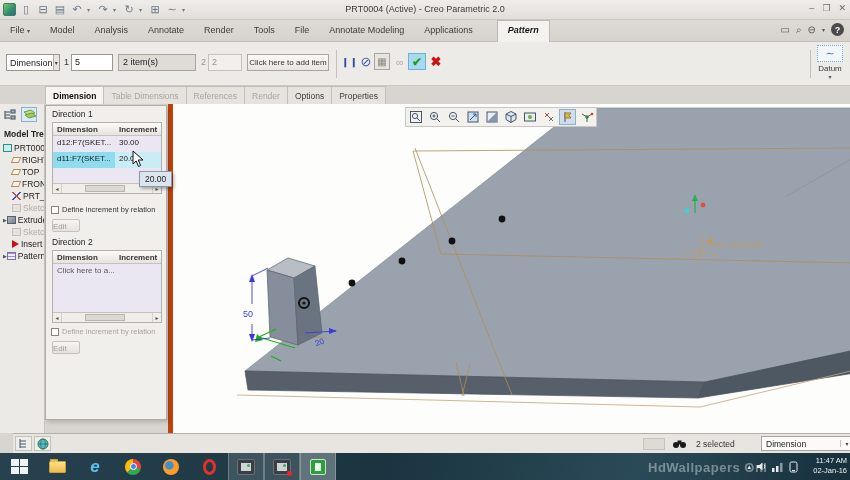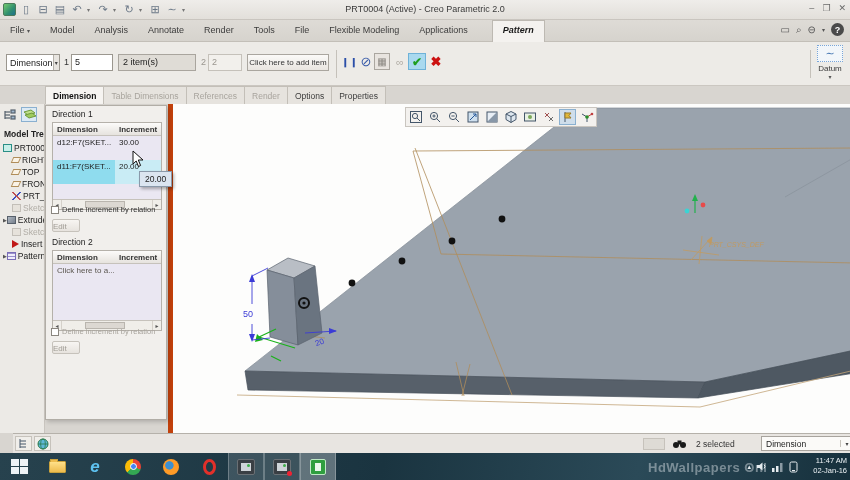--- a/index.html
+++ b/index.html
@@ -104,21 +104,21 @@
   .gt-btn svg { display:block; }
 
   
   #panel { position:absolute; left:45px; top:1px; width:122px; height:315px; background:#f1efec;
     border:1px solid #b1ada6; box-shadow:2px 2px 4px rgba(0,0,0,.18); z-index:5; }
   .sec-title { position:absolute; left:6px; font-size:8.5px; color:#222; }
   .dtable { position:absolute; left:6px; width:110px; border:1px solid #b5b1aa; background:#eae7f2; }
   .dhead { display:flex; height:13px; background:linear-gradient(#fcfbfa,#e6e3de); border-bottom:1px solid #c6c2bb; }
   .dhead div { font-weight:bold; font-size:8px; padding:2px 0 0 4px; color:#333; }
   .col-dim { width:62px; } .col-inc { width:46px; }
-  .drow { display:flex; height:24px; font-size:8px; }
+  .drow { display:flex; height:16px; font-size:8px; }
   .drow div { padding:2px 0 0 4px; overflow:hidden; white-space:nowrap; }
   .drow.sel .col-dim { background:#8fdcee; }
   .drow.sel { background:#c9ecf5; }
   .dbody-fill { height:15px; }
   .hscroll { height:10px; display:flex; background:#f0eee9; border-top:1px solid #c6c2bb; }
   .hs-btn { width:9px; font-size:5px; color:#555; display:flex; align-items:center; justify-content:center;
     border-right:1px solid #d5d1ca; }
   .hs-btn:last-child { border-left:1px solid #d5d1ca; border-right:none; }
   .hs-track { flex:1; position:relative; }
   .hs-thumb { position:absolute; left:25%; width:45%; top:1px; bottom:1px; background:#dcd8d2; border:1px solid #b9b5ae; }
@@ -203,21 +203,21 @@
     </div>
     <div id="title-text">PRT0004 (Active) - Creo Parametric 2.0</div>
     <div id="win-controls">
       <span>–</span>
       <span>❐</span>
       <span>✕</span>
     </div>
   </div>
 
   <div id="ribbonrow">
-    <div class="rtab"><span>File</span> <span style="font-size:6px;color:#555">▾</span></div><div class="rtab">Model</div><div class="rtab">Analysis</div><div class="rtab">Annotate</div><div class="rtab">Render</div><div class="rtab">Tools</div><div class="rtab">File</div><div class="rtab">Flexible Modeling</div><div class="rtab">Applications</div><div class="rtab active">Pattern</div>
+    <div class="rtab"><span>File</span> <span style="font-size:6px;color:#555">▾</span></div><div class="rtab">Model</div><div class="rtab">Analysis</div><div class="rtab">Annotate</div><div class="rtab">Render</div><div class="rtab">Tools</div><div class="rtab">File</div><div class="rtab">Annotate Modeling</div><div class="rtab">Applications</div><div class="rtab active">Pattern</div>
     <div id="ribbon-right">
       <span class="ric">▭</span>
       <span class="ric">⌕</span>
       <span class="ric">⊖</span>
       <span class="ric" style="font-size:6px">▾</span>
       <span class="dark-circ">?</span>
     </div>
   </div>
 
   <div id="dashboard">

